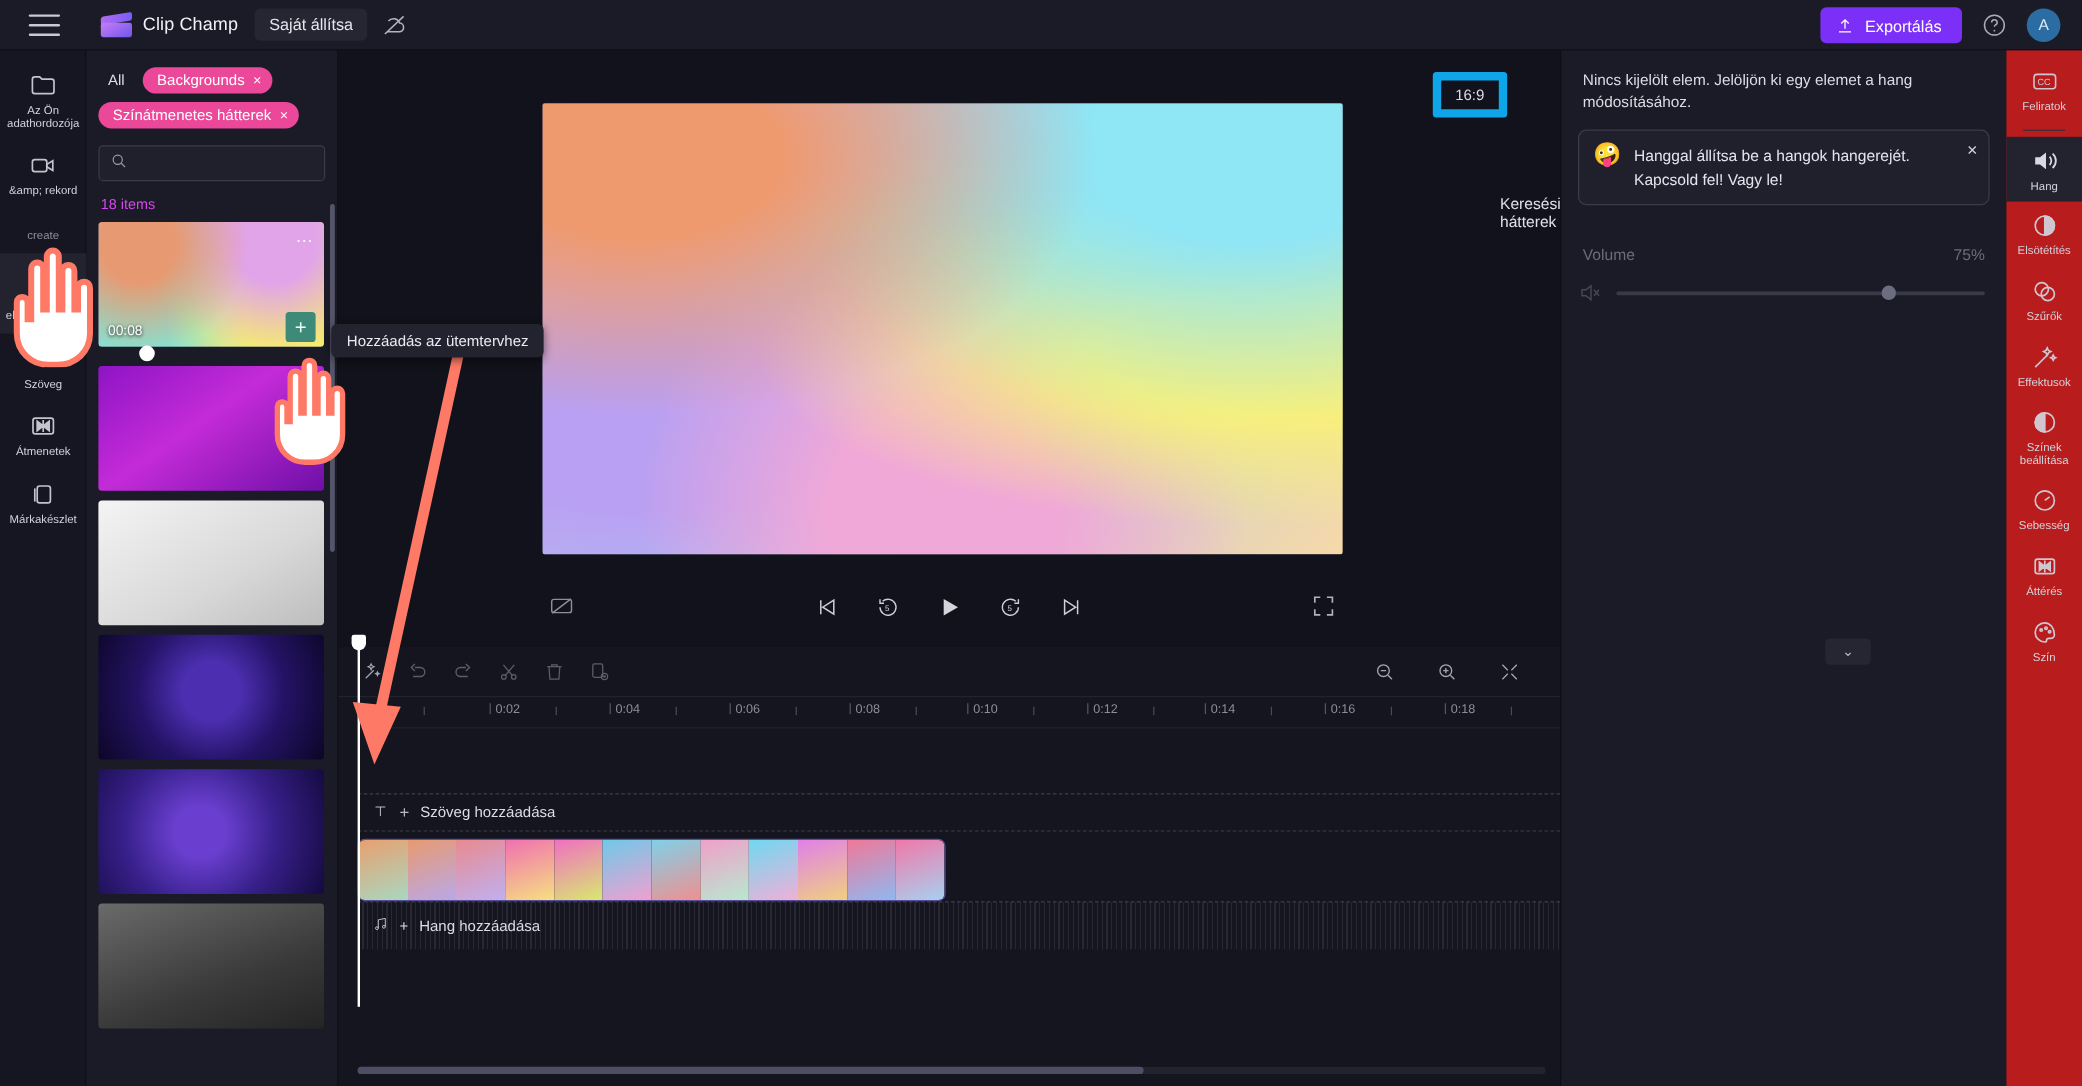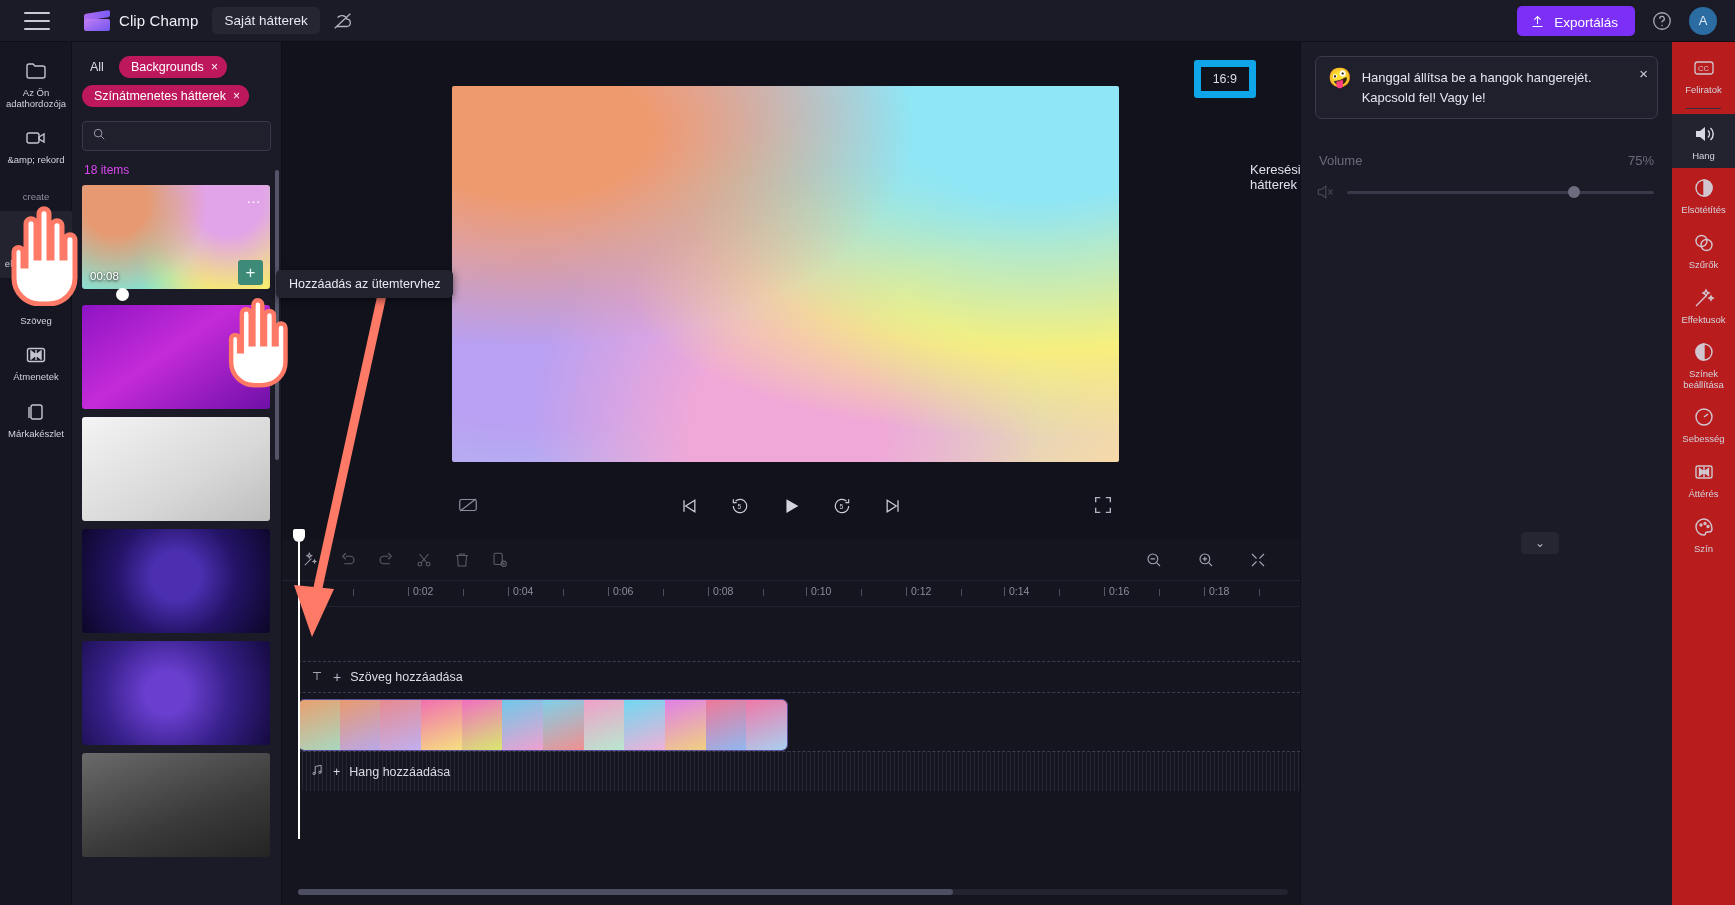--- a/index.html
+++ b/index.html
@@ -53,21 +53,21 @@
   .rail-lbl.dim{color:#8e8e9e;margin-top:21px;}
 
   
   .library{
     position:absolute;left:72px;top:42px;width:210px;height:863px;background:#1b1b27;
     border-right:1px solid #0e0e16; overflow:hidden;
   }
   .chips{ padding:14px 8px 4px 10px; display:flex; flex-wrap:wrap; gap:7px; align-items:center;}
   .chip-all{font-size:12.5px;color:#dcdce6;padding:4px 8px;cursor:pointer;}
   .chip{
-    background:#be185d;color:#fff;border-radius:13px;padding:4px 9px 4px 12px;
+    background:#ec4899;color:#fff;border-radius:13px;padding:4px 9px 4px 12px;
     font-size:12.5px;display:flex;align-items:center;gap:7px;cursor:pointer;white-space:nowrap;
   }
   .chip .x{font-size:12px;opacity:.95;}
   .searchbox{
     margin:10px 10px 0 10px; height:30px; border:1px solid #3a3a4b;border-radius:4px;
     background:#20202c; display:flex;align-items:center;padding:0 9px;gap:7px;
   }
   .searchbox input{background:none;border:none;outline:none;color:#dcdce6;font-size:12.5px;width:100%;
                    font-family:"Liberation Sans",sans-serif;}
   .itemcount{ padding:12px 0 8px 12px; font-size:12px; color:#d946ef;}
@@ -187,21 +187,21 @@
         <i></i>
         <i></i>
       </div>
     <div class="brand">
       <div class="brand-logo">
         <div class="bar1"></div>
           <div class="bar2"></div>
       </div>
       <div class="brand-name">Clip Champ</div>
     </div>
-    <div class="projname">Saját hátterek</div>
+    <div class="projname">Saját állítsa</div>
     <div class="cloudoff">
       <svg viewBox="0 0 24 24" fill="none" stroke="#cfcfdb" stroke-width="1.4">
         <path d="M5 18h11a4 4 0 0 0 .4-7.98A6 6 0 0 0 6.2 8.2"></path>
           <line x1="3" y1="20" x2="20" y2="4"></line>
       </svg>
     </div>
     <div class="top-right">
       <button class="export-btn">
         <span>
           <svg width="15" height="15" viewBox="0 0 24 24" fill="none" stroke="#fff" stroke-width="1.7">
@@ -360,20 +360,21 @@
       <span class="t-full">
         <svg viewBox="0 0 24 24" fill="none" stroke="#cfcfdb" stroke-width="1.5">
             <path d="M4 9V4h5M20 9V4h-5M4 15v5h5M20 15v5h-5"></path>
           </svg>
       </span>
     </div>
     <div class="stage-collapse">›</div>
   </div>
 
   <div class="props">
+    <div class="props-msg">Nincs kijelölt elem. Jelöljön ki egy elemet a hang módosításához.</div>
     <div class="callout">
       <span class="emo">🤪</span>
       <span class="ctxt">Hanggal állítsa be a hangok hangerejét. Kapcsold fel! Vagy le!</span>
       <span class="cx">×</span>
     </div>
     <div class="vol-row">
       <span>Volume</span>
       <span>75%</span>
     </div>
     <div class="vol-ctl">

